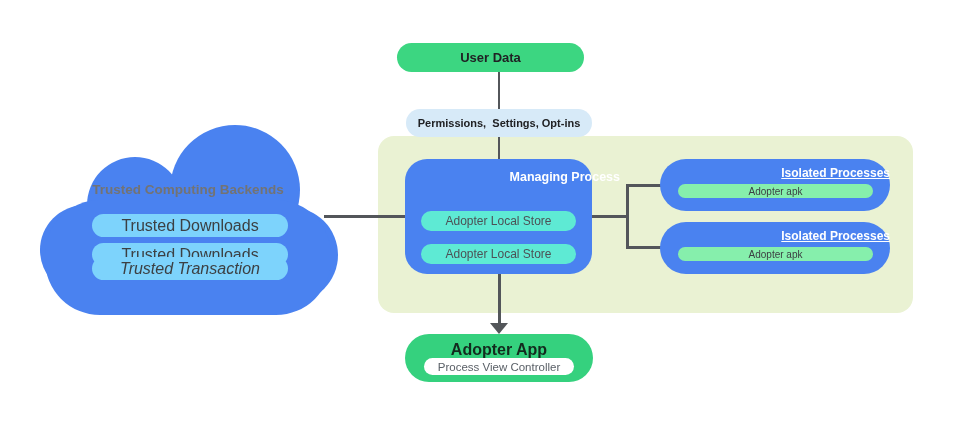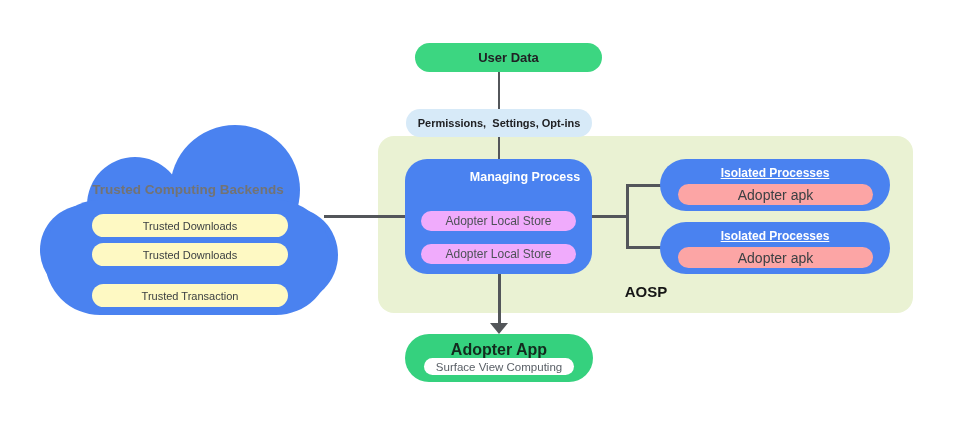--- a/index.html
+++ b/index.html
@@ -11,46 +11,46 @@
   body{font-family:"Liberation Sans","DejaVu Sans",sans-serif;}
   .canvas{position:relative;width:957px;height:421px;background:#fff;overflow:hidden;}
   .abs{position:absolute;box-sizing:border-box;}
   .pill{display:flex;align-items:center;justify-content:center;text-align:center;}
   .hline{height:3px;background:var(--line);}
   .vline{width:3px;background:var(--line);}
 
   .aosp-box{left:378px;top:136px;width:535px;height:177px;background:var(--pale);border-radius:16px;}
   .aosp-label{left:596px;top:283px;width:100px;text-align:center;font-weight:bold;font-size:15px;color:#151515;}
 
-  .user-data{left:415px;top:43px;width:187px;height:29px;background:var(--green);border-radius:15px;
+  .user-data{left:397px;top:43px;width:187px;height:29px;background:var(--green);border-radius:15px;
     font-weight:bold;font-size:13px;color:var(--text-dark);}
   .permissions{left:406px;top:93px;width:186px;height:28px;background:var(--light-blue);border-radius:14px;
     font-weight:bold;font-size:11px;color:var(--text-dark);white-space:pre;margin-top:16px;}
 
   .managing{left:405px;top:159px;width:187px;height:115px;background:var(--blue);border-radius:22px;}
-  .managing-title{left:405px;top:169px;width:215px;text-align:center;color:#fff;font-weight:bold;
+  .managing-title{left:405px;top:169px;width:215px;text-align:right;color:#fff;font-weight:bold;
     font-size:12.5px;line-height:16px;padding-left:25px;}
-  .mpill{left:421px;width:155px;height:20px;background:#f0abfc;border-radius:10px;
+  .mpill{left:421px;width:155px;height:20px;background:#5eead4;border-radius:10px;
     font-size:12px;color:#4D5156;}
   .mpill1{top:211px;} .mpill2{top:244px;}
 
   .iso{width:230px;height:52px;background:var(--blue);border-radius:26px;left:660px;}
   .iso1{top:159px;} .iso2{top:222px;}
-  .iso-title{left:660px;width:230px;text-align:center;color:#fff;font-weight:bold;font-size:12px;
+  .iso-title{left:660px;width:230px;text-align:right;color:#fff;font-weight:bold;font-size:12px;
     text-decoration:underline;}
   .iso-title1{top:166px;} .iso-title2{top:229px;}
-  .iso-pill{left:678px;width:195px;height:21px;background:#fca5a5;border-radius:11px;
-    font-size:14px;color:var(--text-mid);}
+  .iso-pill{left:678px;width:195px;height:14px;background:#86efac;border-radius:11px;
+    font-size:10px;color:var(--text-mid);}
   .iso-pill1{top:184px;} .iso-pill2{top:247px;}
 
   .cloud-svg{left:38px;top:120px;width:300px;height:196px;}
   .cloud-title{left:38px;top:182px;width:300px;text-align:center;color:#737373;font-weight:bold;font-size:13.5px;}
-  .cpill{left:92px;width:196px;height:23px;background:#fef9c3;border-radius:12px;
-    font-size:11px;color:var(--text-mid);}
-  .cpill1{top:214px;} .cpill2{top:243px;} .cpill3{top:284px;}
+  .cpill{left:92px;width:196px;height:23px;background:#7dd3fc;border-radius:12px;
+    font-size:16px;color:var(--text-mid);}
+  .cpill1{top:214px;} .cpill2{top:243px;} .cpill3{top:257px;font-style:italic;}
 
   .adopter{left:405px;top:334px;width:188px;height:48px;background:var(--green-dark);border-radius:24px;}
   .adopter-title{left:405px;top:341px;width:188px;text-align:center;font-weight:bold;font-size:16px;color:#132b1e;}
   .adopter-pill{left:424px;top:358px;width:150px;height:17px;background:#fff;border-radius:9px;
     font-size:11.5px;color:var(--text-gray);}
 
   .l-vtop{left:498px;top:70px;width:2px;height:90px;background:var(--line);}
   .l-cloud{left:324px;top:215px;width:84px;}
   .l-mid{left:592px;top:215px;width:36px;}
   .l-branch-v{left:626px;top:184px;height:65px;}
@@ -101,19 +101,18 @@
   <div class="abs pill mpill mpill2">Adopter Local Store</div>
 
   <div class="abs iso iso1"></div>
   <div class="abs iso-title iso-title1">Isolated Processes</div>
   <div class="abs pill iso-pill iso-pill1">Adopter apk</div>
 
   <div class="abs iso iso2"></div>
   <div class="abs iso-title iso-title2">Isolated Processes</div>
   <div class="abs pill iso-pill iso-pill2">Adopter apk</div>
 
-  <div class="abs aosp-label">AOSP</div>
 
   <div class="abs adopter"></div>
   <div class="abs adopter-title">Adopter App</div>
-  <div class="abs pill adopter-pill">Surface View Computing</div>
+  <div class="abs pill adopter-pill">Process View Controller</div>
 
 </div>
 
 </body></html>

